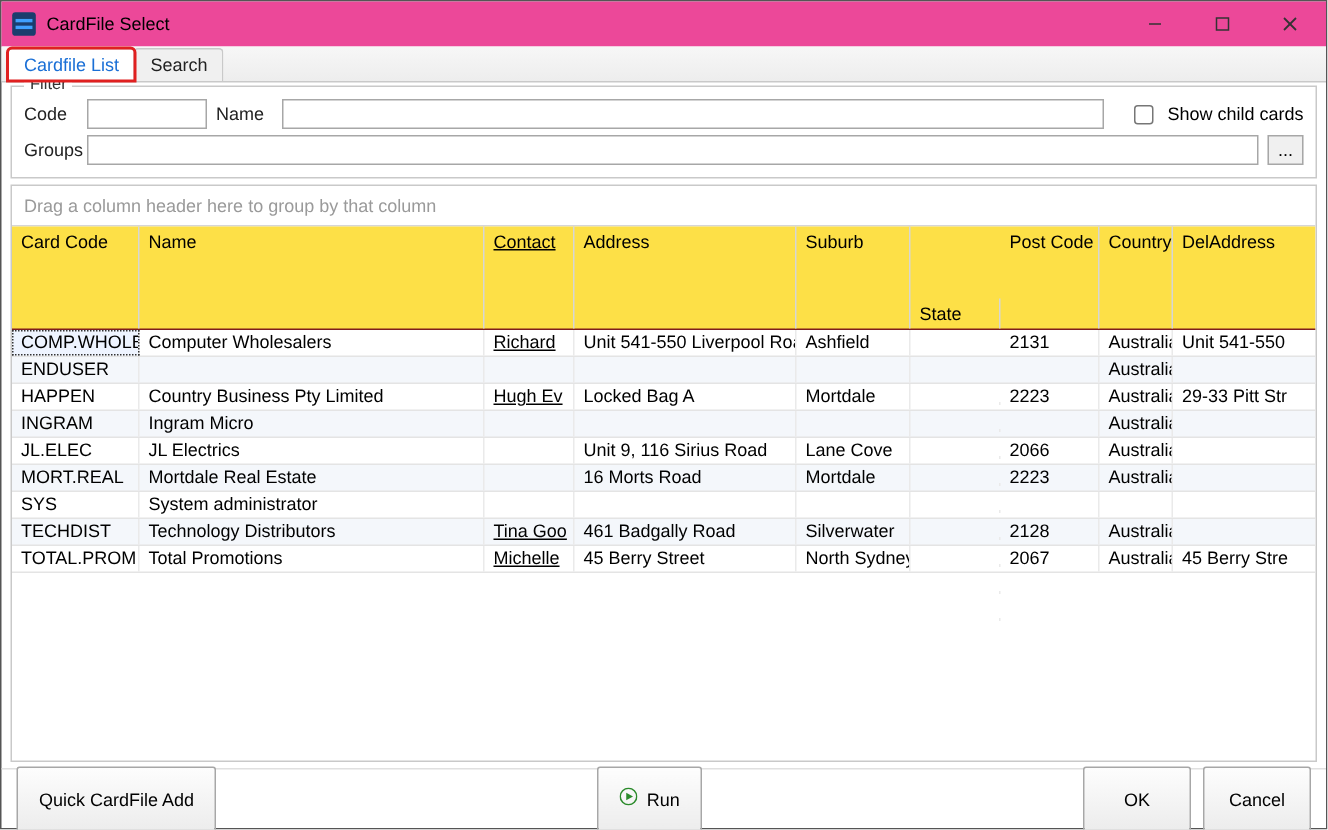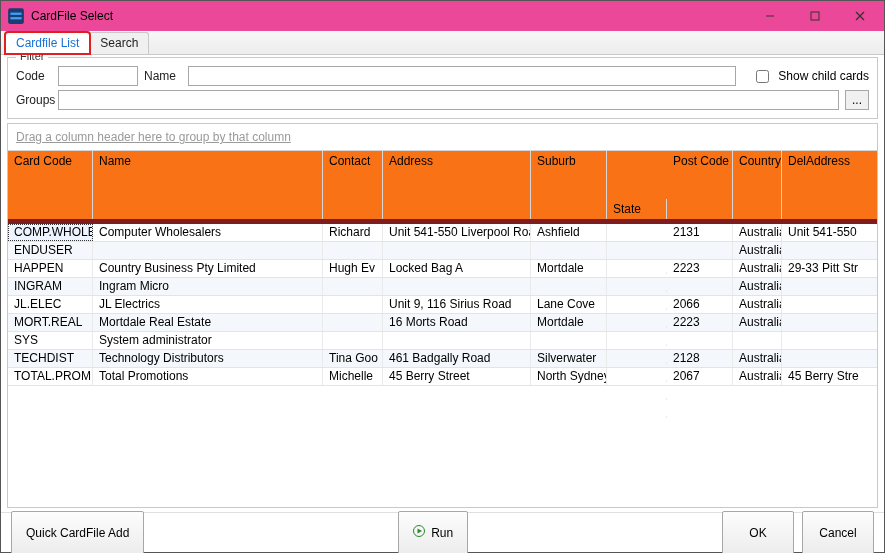--- a/index.html
+++ b/index.html
@@ -119,38 +119,37 @@
     border: 1px solid #c9c9c9;
     background:#fff;
     display:flex; flex-direction:column;
     overflow:hidden;
   }
   .group-bar {
     padding: 6px 8px;
     color: #9a9a9a;
     border-bottom: 1px solid #d6d6d6;
     font-size: 12px;
-    text-decoration: underline;
   }
   .grid-header {
     display:flex;
-    border-bottom: 5px solid #7f1d1d;
-    background: #f97316;
+    border-bottom: 1px solid #7f1d1d;
+    background: #fde047;
   }
   .gh {
     padding: 3px 6px;
     border-right: 1px solid #d6d6d6;
     font-size: 12px;
     color:#000;
     white-space:nowrap;
     overflow:hidden;
   }
   .col-cardcode { width: 85px; }
   .col-name     { width: 230px; }
-  .col-contact  { width: 60px; }
+  .col-contact  { width: 60px; text-decoration: underline; }
   .col-address  { width: 148px; }
   .col-suburb   { width: 76px; }
   .col-state    { width: 60px; margin-top: 48px; }
   .col-postcode { width: 66px; }
   .col-country  { width: 49px; }
   .col-deladdr  { flex: 1; border-right:none; }
   .grid-body { flex:1; overflow:hidden; }
   .row {
     display:flex;
     border-bottom: 1px solid #e4e4e4;

